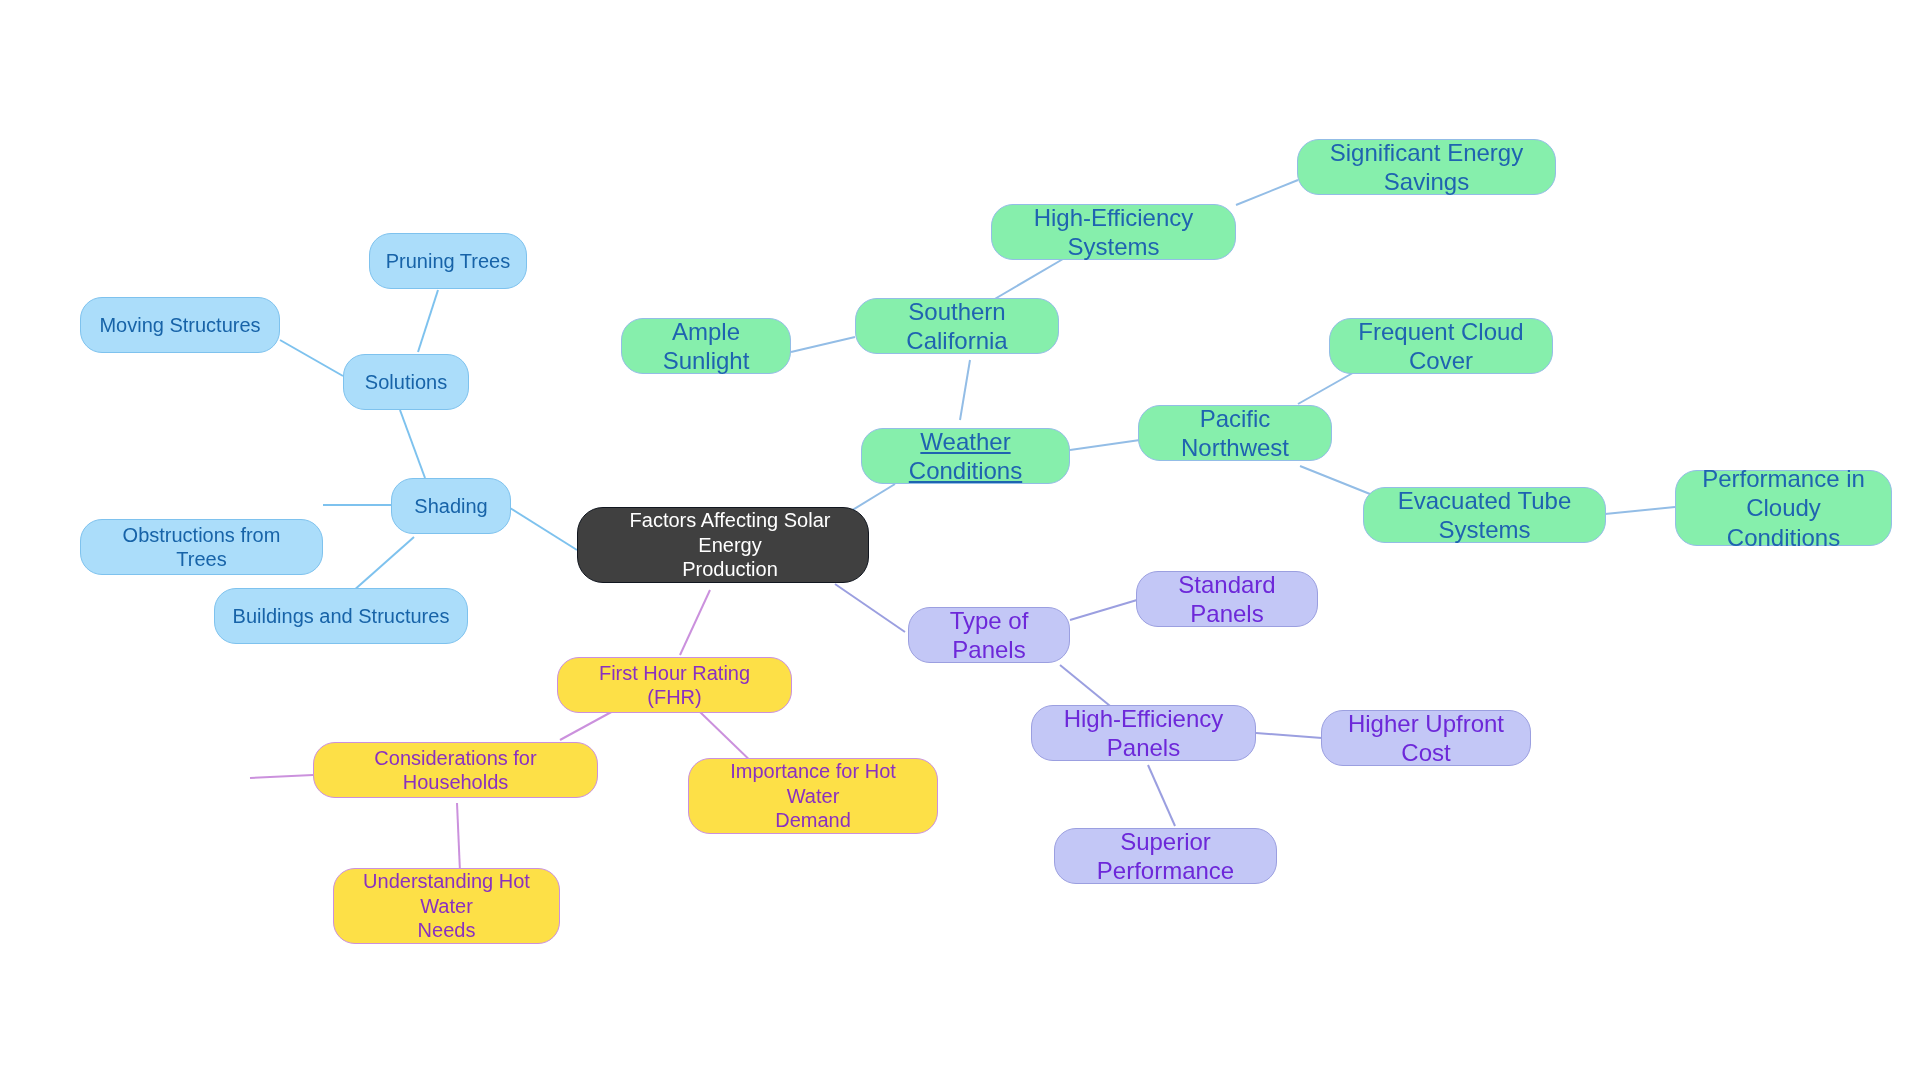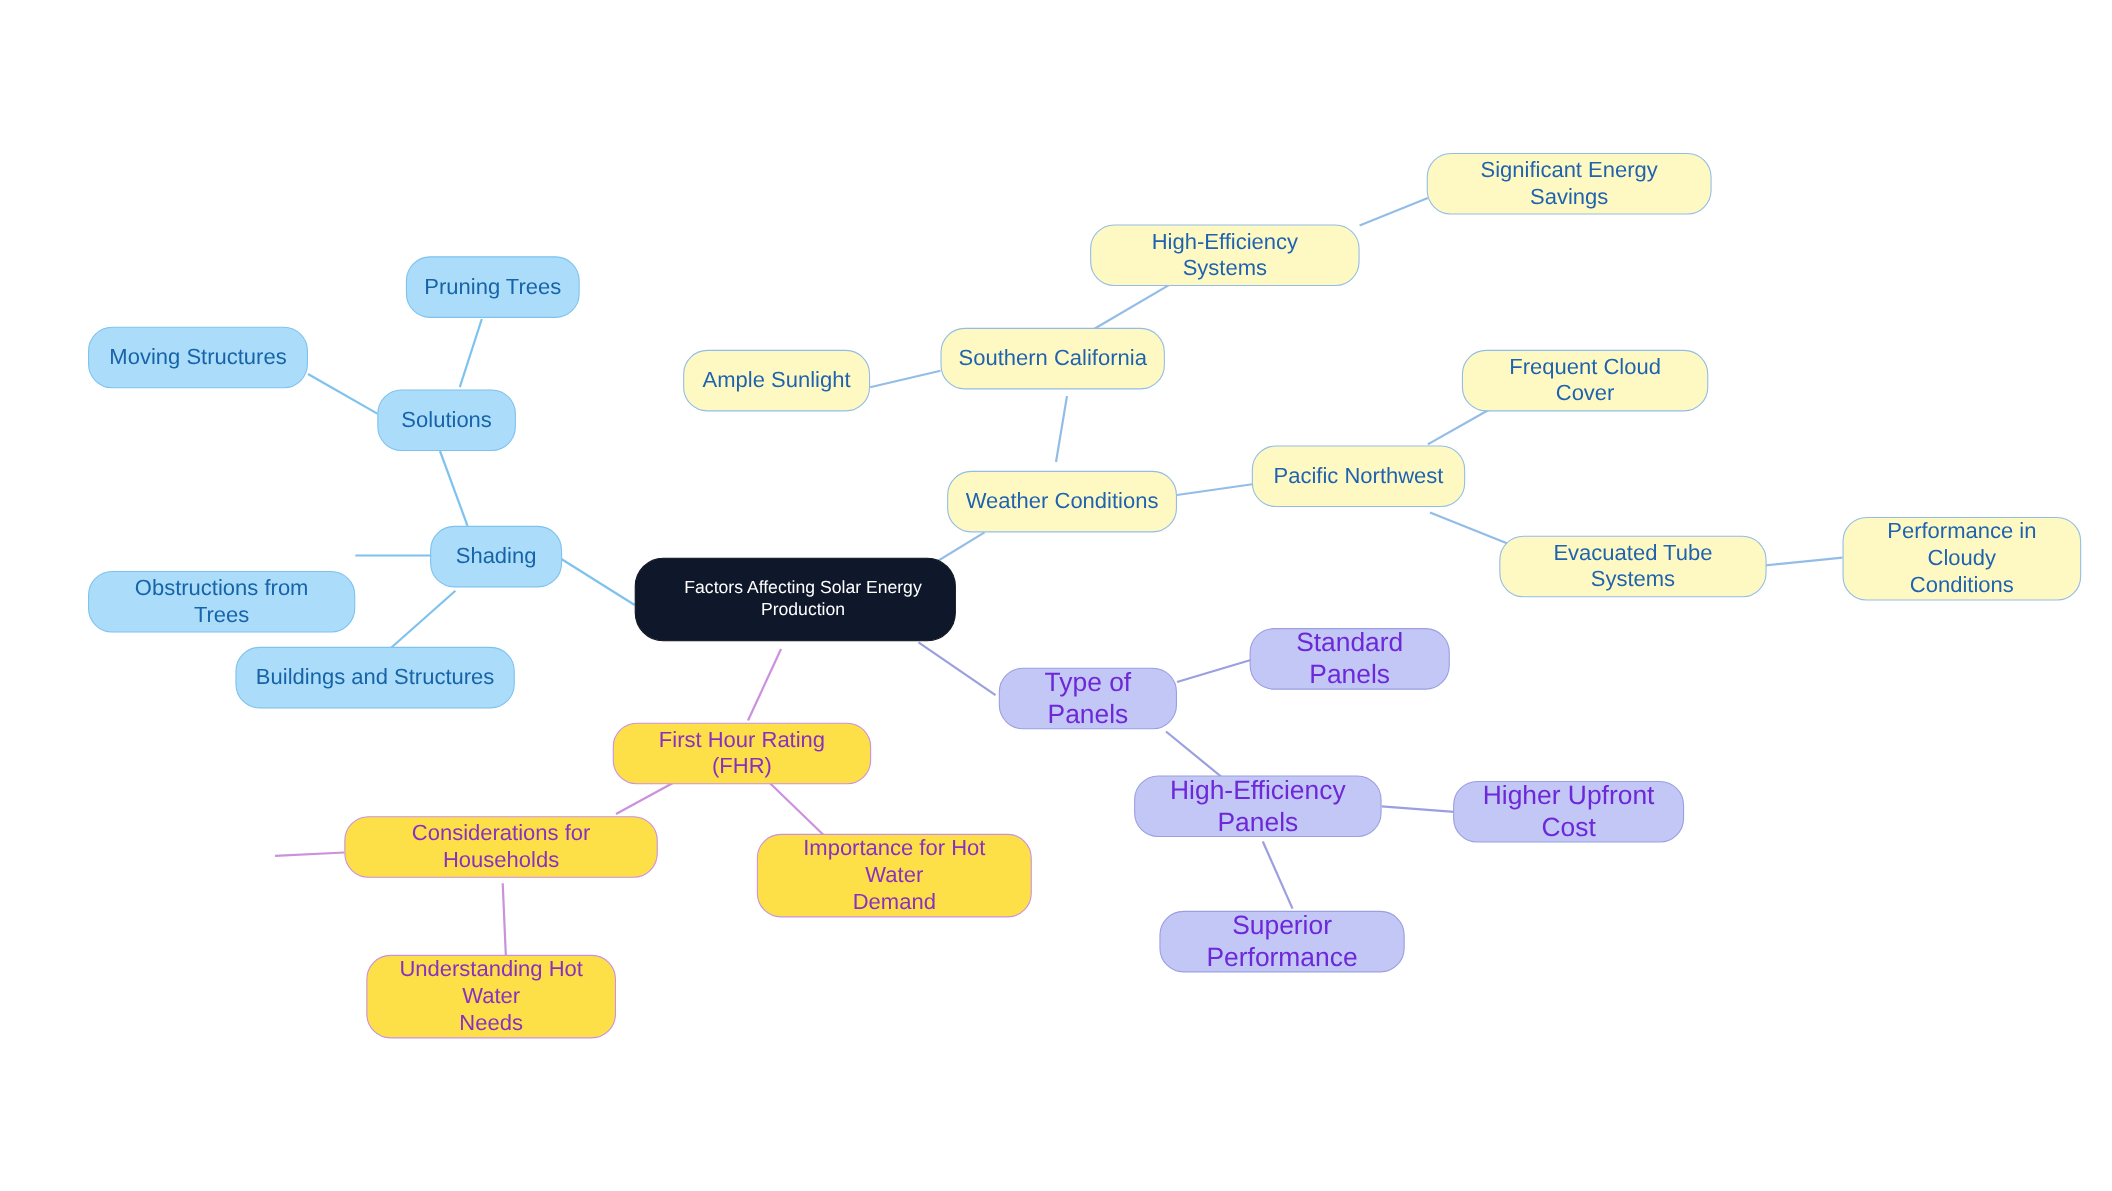--- a/index.html
+++ b/index.html
@@ -34,38 +34,38 @@
     align-items: center;
     justify-content: center;
     text-align: center;
     border-radius: 22px;
     border: 1px solid transparent;
     line-height: 1.22;
     padding: 6px 14px;
     white-space: pre-line;
   }
   .node-root {
-    background: #0f172a;
+    background: #404040;
     border-color: #11161f;
     color: #ffffff;
-    font-size: 16px;
+    font-size: 20px;
     border-radius: 26px;
     padding-left: 28px;
   }
   .node-sky {
     background: #abddfa;
     border-color: #7ec2ee;
     color: #1763a8;
     font-size: 20px;
   }
   .node-pale {
-    background: #fef9c3;
+    background: #86efac;
     border-color: #93bde6;
     color: #1f63b0;
-    font-size: 20px;
+    font-size: 24px;
   }
   .node-violet {
     background: #c3c7f6;
     border-color: #9b9fe0;
     color: #6d28d9;
     font-size: 24px;
   }
   .node-orchid {
     background: #fde047;
     border-color: #cb91dd;
@@ -153,21 +153,21 @@
   </div>
 
   <div class="node node-sky" style="left:80px; top:478px; width:243px; height:56px;margin-top:41px;">
     <span>Obstructions from Trees</span>
   </div>
 
   <div class="node node-sky" style="left:214px; top:588px; width:254px; height:56px;">
     <span>Buildings and Structures</span>
   </div>
 
-  <div class="node node-pale" style="left:861px; top:428px; width:209px; height:56px;">
+  <div class="node node-pale" style="left:861px; top:428px; width:209px; height:56px;text-decoration:underline;">
     <span>Weather Conditions</span>
   </div>
 
   <div class="node node-pale" style="left:855px; top:298px; width:204px; height:56px;">
     <span>Southern California</span>
   </div>
 
   <div class="node node-pale" style="left:621px; top:318px; width:170px; height:56px;">
     <span>Ample Sunlight</span>
   </div>

